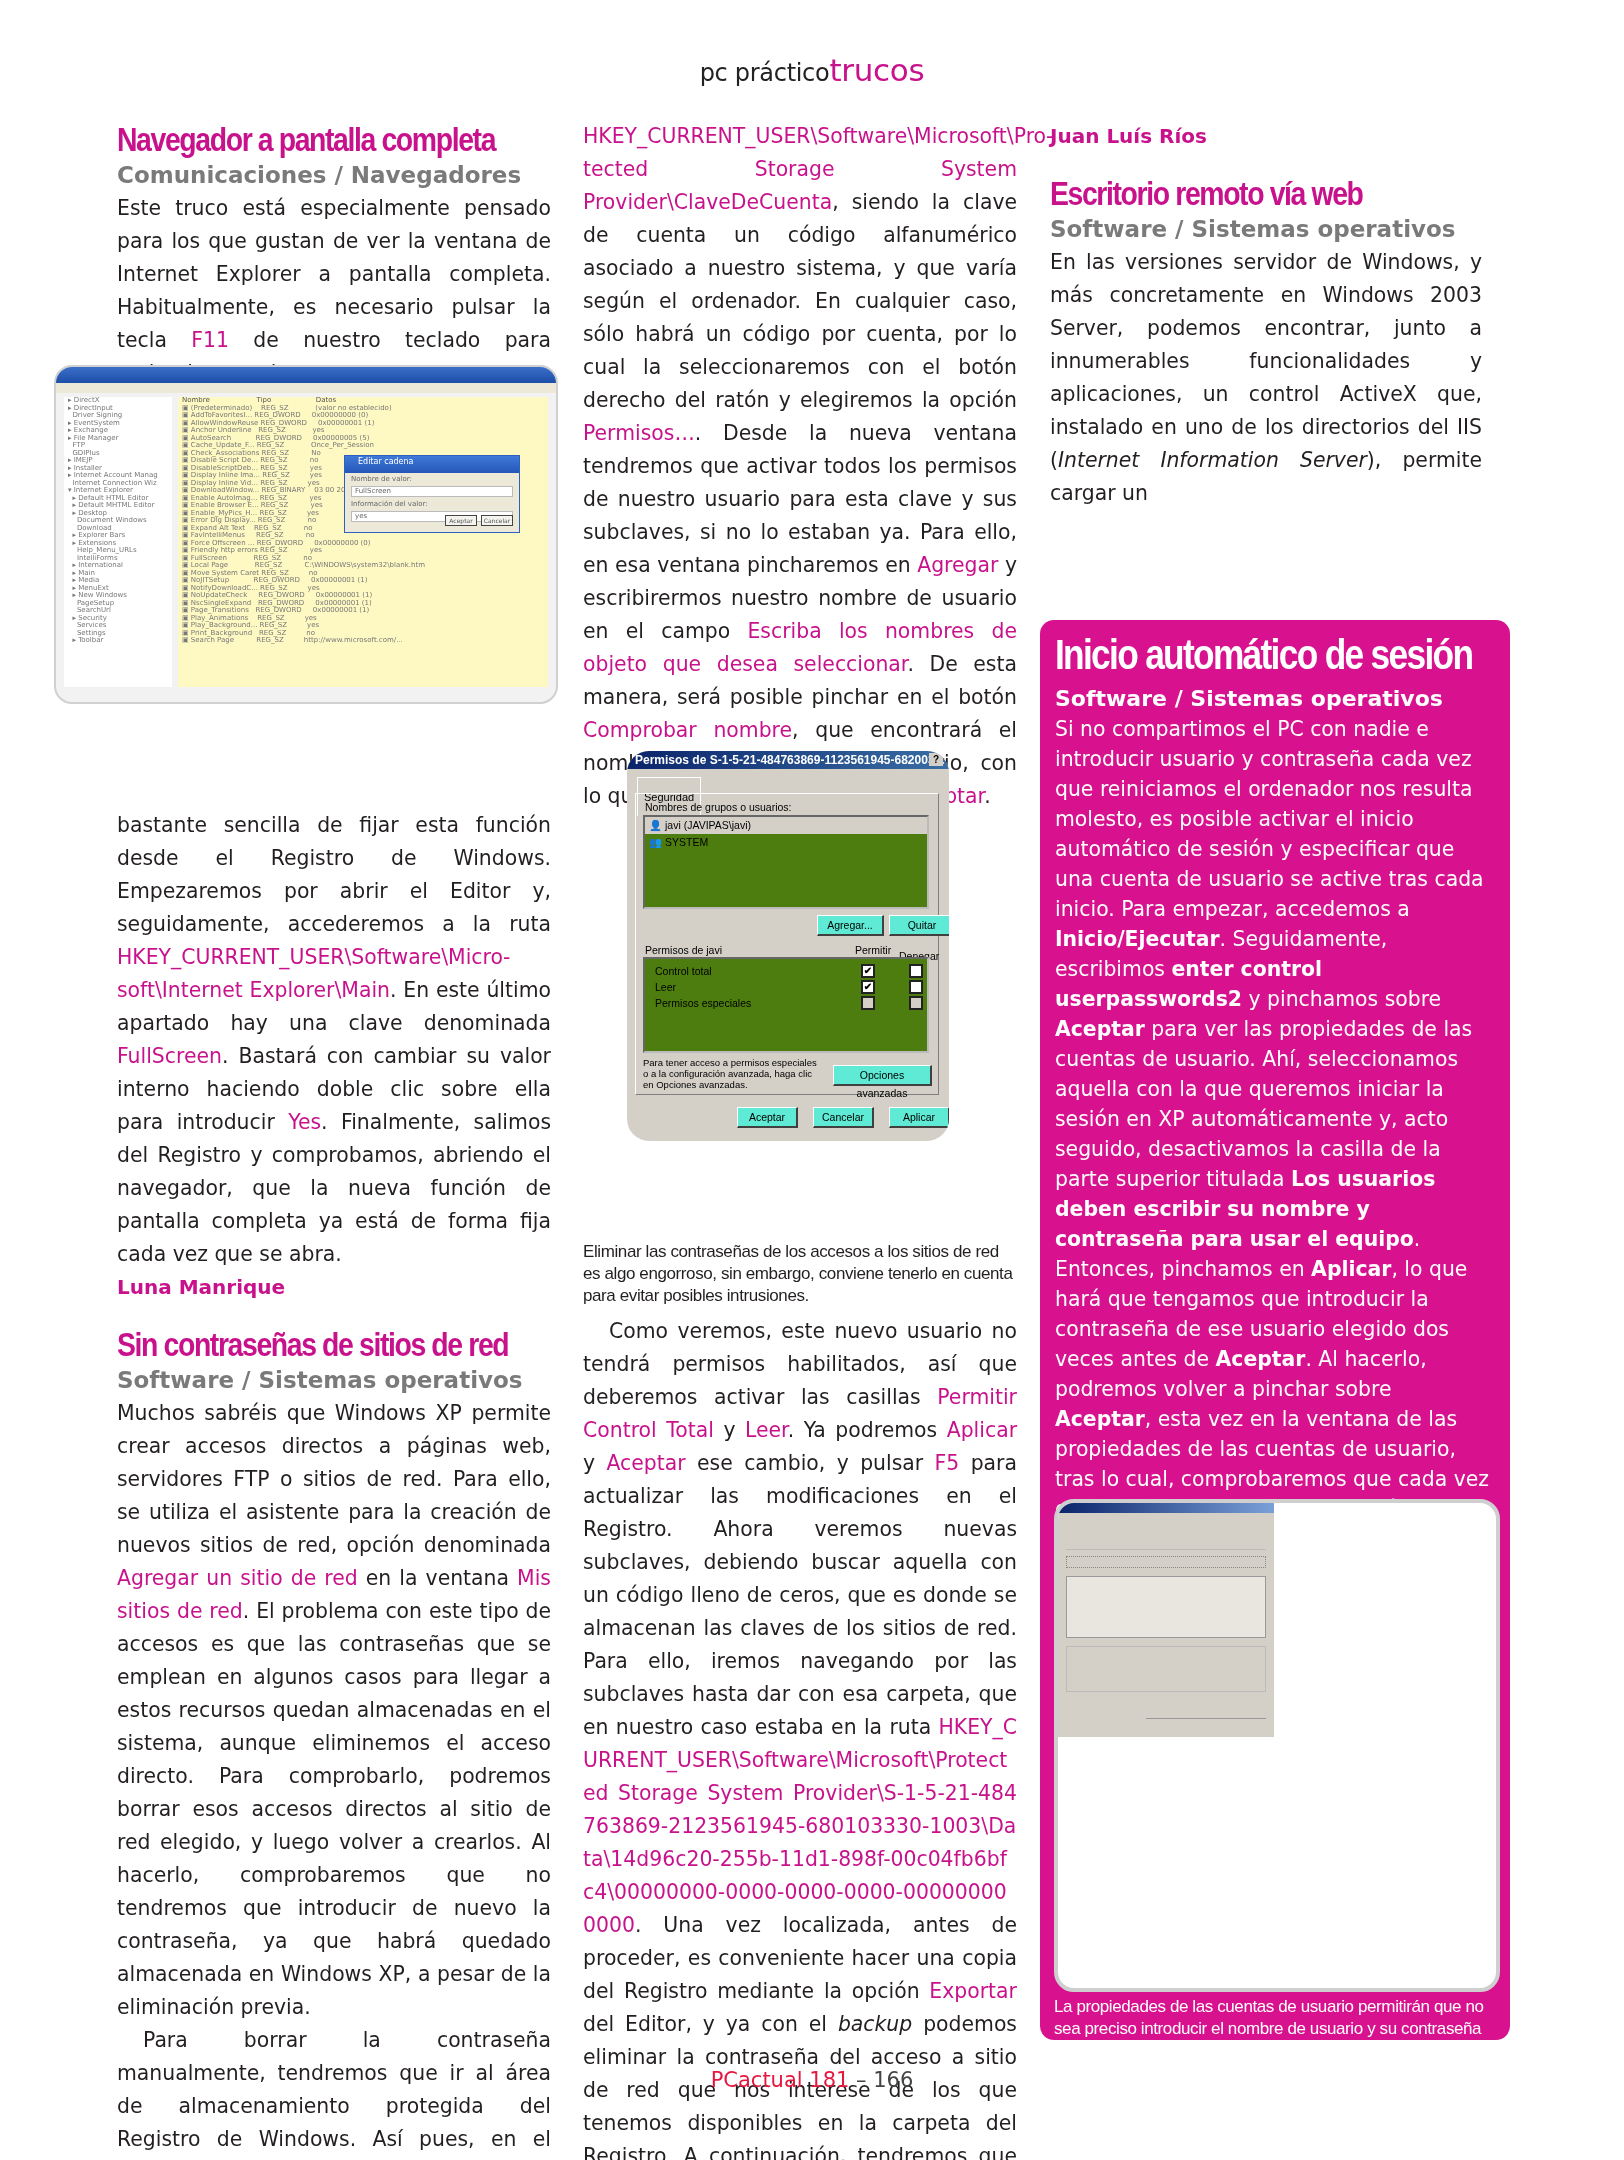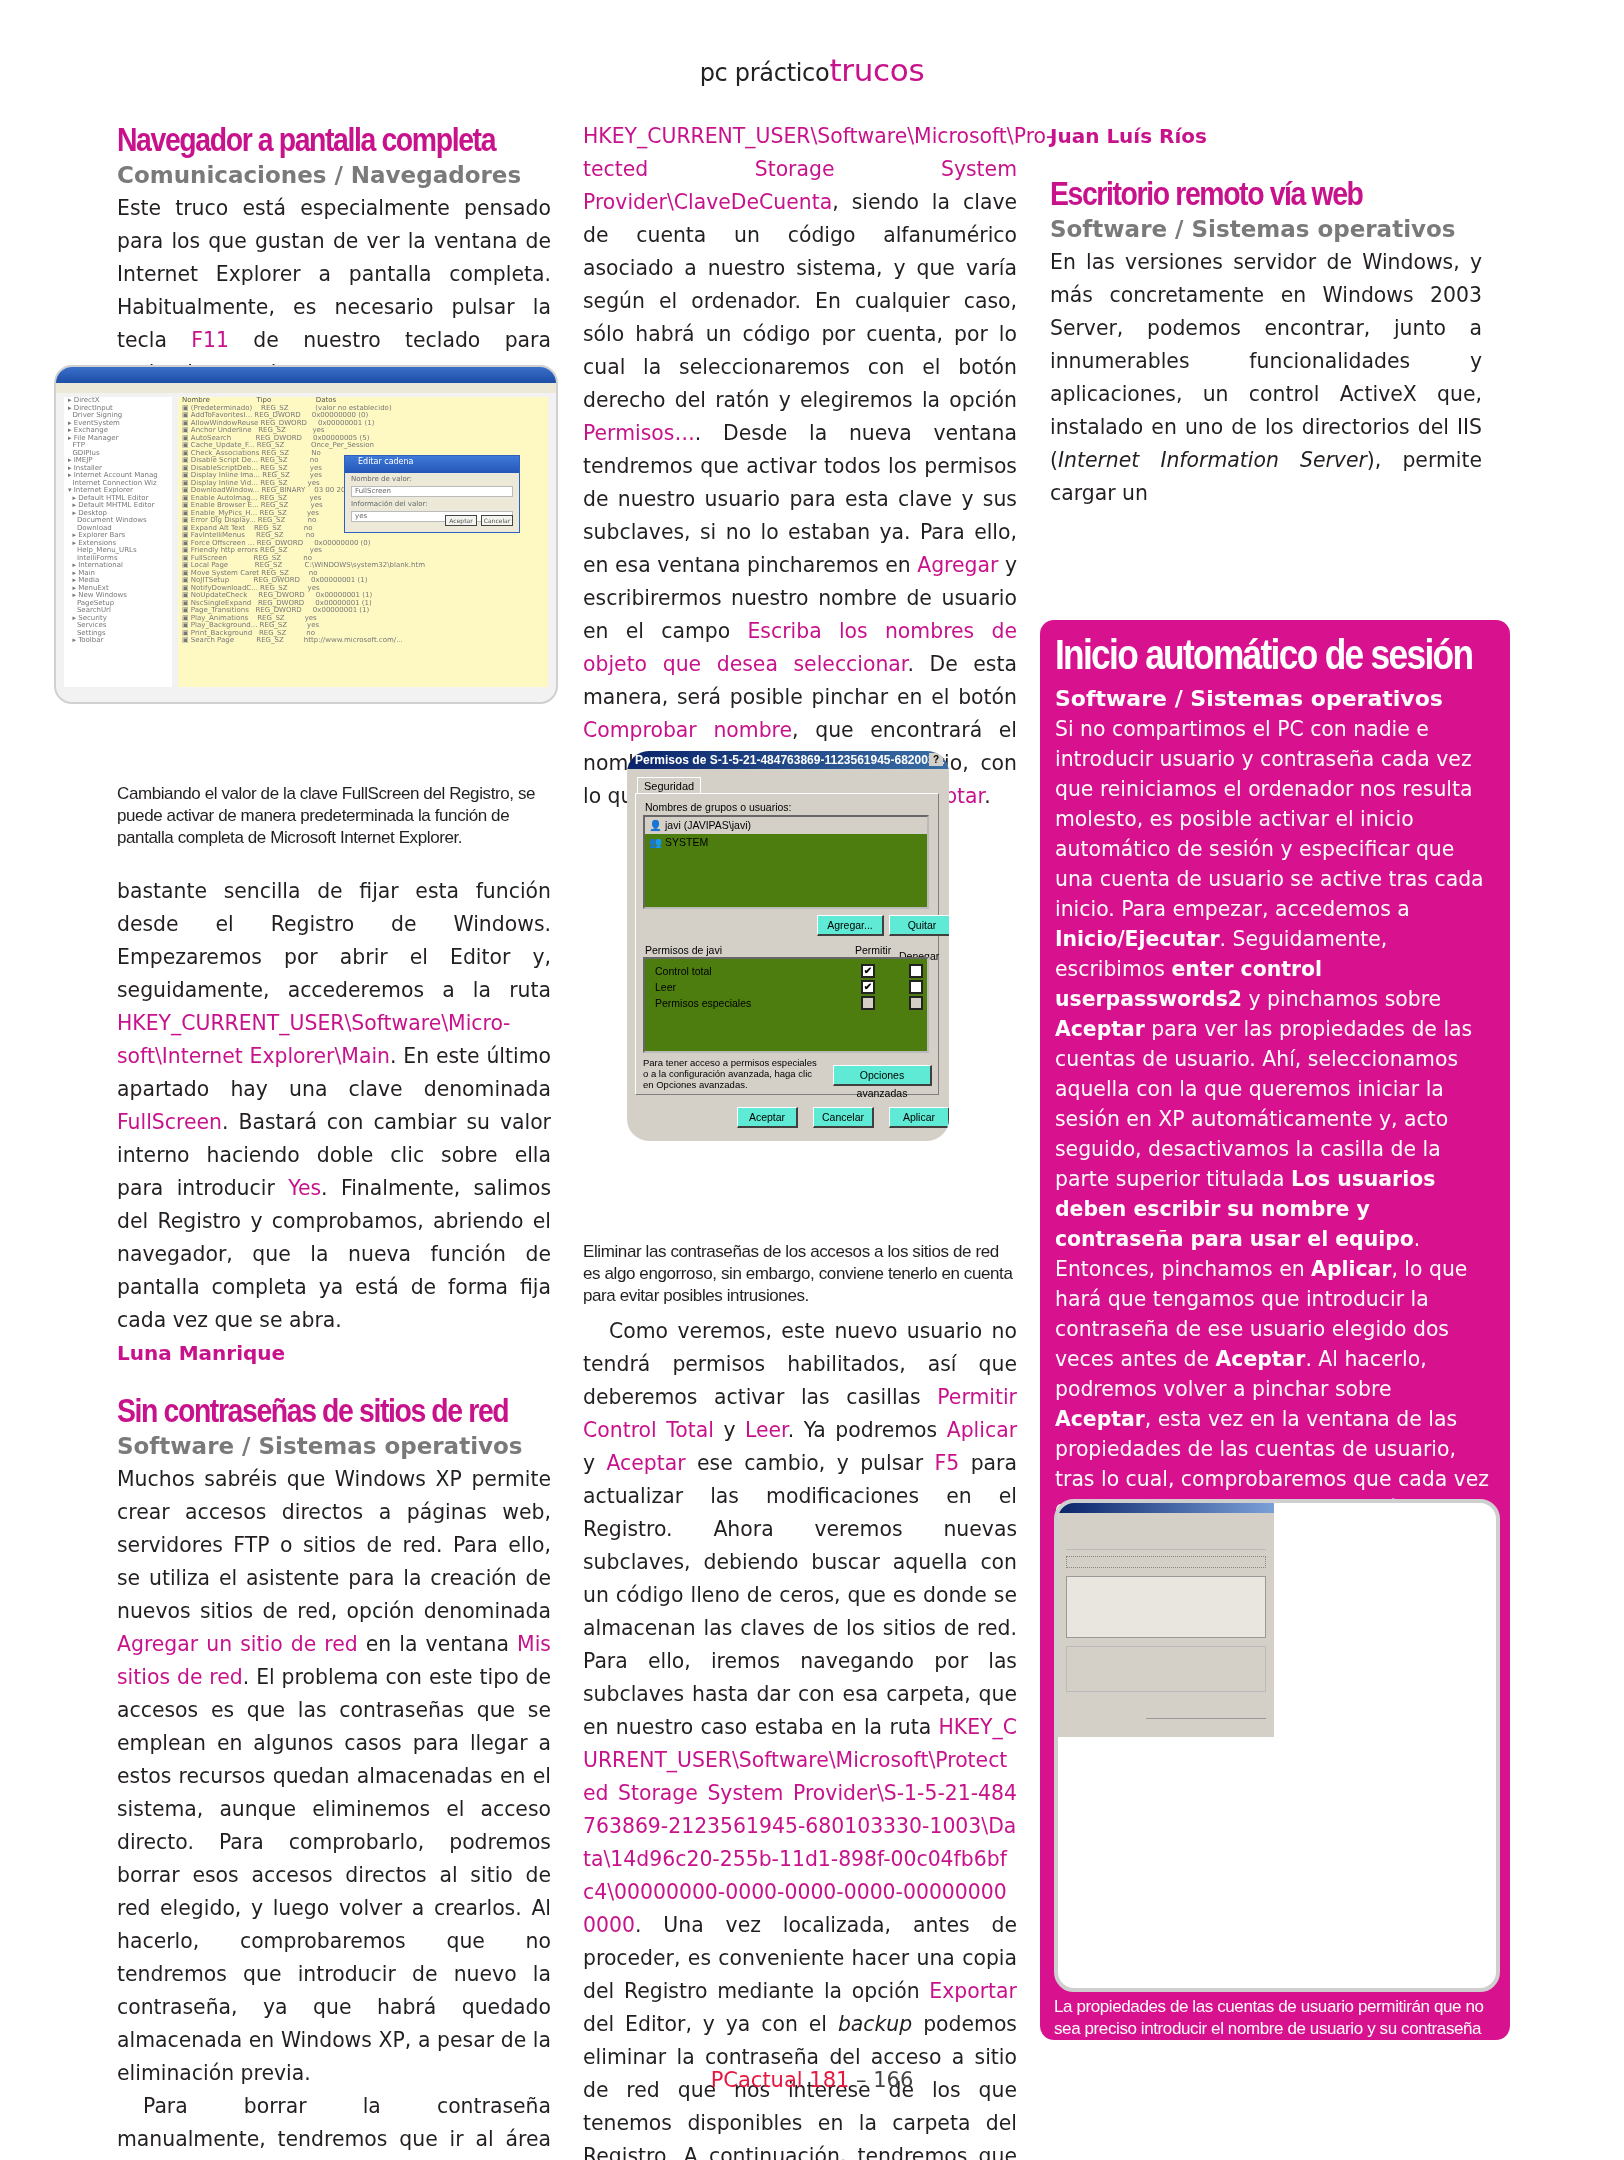--- a/index.html
+++ b/index.html
@@ -33,21 +33,21 @@
   .reg .dlg { position:absolute; left:288px; top:88px; width:174px; height:76px; background:#ece9d8; border:1px solid #2e60c0; }
   .reg .dlg .t { height:17px; background:linear-gradient(#3f7ad8,#2456b8); color:#fff; font-size:8px; line-height:12px; padding-left:13px; }
   .reg .dlg .f { margin:3px 6px; height:9px; background:#fff; border:1px solid #bbb; font-size:7px; line-height:9px; padding-left:3px; color:#666; }
   .reg .dlg .lbl { font-size:7px; color:#666; margin:2px 6px 0 6px; }
   .reg .dlg .btns { position:absolute; right:6px; bottom:5px; }
   .reg .dlg .btns span { display:inline-block; width:30px; height:9px; margin-left:4px; border:1px solid #444; background:#f4f3ee; font-size:6px; line-height:9px; text-align:center; color:#555; }
   
   .perm { left:627px; top:751px; width:322px; height:390px; background:#d4d0c8; border-radius:22px; font-family:"Liberation Sans", sans-serif; color:#000; }
   .perm .t { position:absolute; left:0; top:0; width:322px; height:18px; background:linear-gradient(90deg,#0a246a,#3a6ea5); color:#fff; font-size:12px; font-weight:bold; line-height:18px; padding-left:8px; white-space:nowrap; overflow:hidden; box-sizing:border-box; }
   .perm .t .q { position:absolute; right:6px; top:2px; width:14px; height:13px; background:#d4d0c8; color:#000; font-size:10px; line-height:13px; text-align:center; }
-  .perm .tab { position:absolute; left:10px; top:26px; padding:2px 6px; font-size:11px; background:#d4d0c8; border:1px solid #fff; border-bottom:none; }
+  .perm .tab { position:absolute; left:10px; top:26px; padding:13px 6px; font-size:11px; background:#d4d0c8; border:1px solid #fff; border-bottom:none; }
   .perm .panel { position:absolute; left:8px; top:42px; width:302px; height:300px; border:1px solid #fff; border-right-color:#808080; border-bottom-color:#808080; }
   .perm .lbl { position:absolute; font-size:10.5px; }
   .perm .box { position:absolute; background:#4d7c0f; border:2px inset #bbb; }
   .perm .btn { position:absolute; height:18px; border:1px solid #fff; border-right:2px solid #404040; border-bottom:2px solid #404040; background:#5eead4; font-size:10.5px; line-height:18px; text-align:center; }
   .perm .ck { position:absolute; width:10px; height:10px; border:2px solid #222; background:#fff; font-size:10px; line-height:10px; text-align:center; font-weight:bold; }
   
   .pinkbox { position:absolute; left:1040px; top:620px; width:470px; height:1420px; background:#d8128f; border-radius:14px; }
   .pinkbox .inner { position:absolute; left:15px; top:8px; width:438px; }
   .pinkbox .h2 { font-family:"Liberation Sans", sans-serif; font-weight:bold; color:#fff; font-size:42px; letter-spacing:-2px; transform:scaleX(0.84); transform-origin:left; white-space:nowrap; line-height:54px; margin:0; }
   .pinkbox .sub2 { color:#fff; font-weight:bold; font-size:22px; line-height:30px; margin:2px 0 0 0; }
@@ -68,21 +68,20 @@
   <span>pc práctico</span><span class="accent">trucos</span>
 </div>
 
 <div class="col col1">
   <h2 class="h">Navegador a pantalla completa</h2>
   <div class="sub">Comunicaciones / Navegadores</div>
   <p class="body">
     <span>Este truco está especialmente pensado para los que gustan de ver la ventana de Internet Explorer a pantalla completa. Habitualmente, es necesario pulsar la tecla </span><span class="pk">F11</span><span> de nuestro teclado para activarla, pero hay una manera</span>
   </p>
   <div style="height:393px"></div>
-  <p class="caption" style="margin-left:0">Cambiando el valor de la clave FullScreen del Registro, se puede activar de manera predeterminada la función de pantalla completa de Microsoft Internet Explorer.</p>
   <div style="height:26px"></div>
   <p class="body">
     <span>bastante sencilla de fijar esta función desde el Registro de Windows. Empezaremos por abrir el Editor y, seguidamente, accederemos a la ruta </span><span class="pk">HKEY_CURRENT_USER\Software\Micro­soft\Internet Explorer\Main</span><span>. En este último apartado hay una clave denominada </span><span class="pk">FullScre­en</span><span>. Bastará con cambiar su valor interno haciendo doble clic sobre ella para introducir </span><span class="pk">Yes</span><span>. Finalmente, salimos del Registro y comprobamos, abriendo el navegador, que la nueva función de pantalla completa ya está de forma fija cada vez que se abra.</span>
   </p>
   <p class="author">Luna Manrique</p>
   <div style="height:22px"></div>
   <h2 class="h">Sin contraseñas de sitios de red</h2>
   <div class="sub">Software / Sistemas operativos</div>
   <p class="body">
     <span>Muchos sabréis que Windows XP permite crear accesos directos a páginas web, servidores FTP o sitios de red. Para ello, se utiliza el asistente para la creación de nuevos sitios de red, opción denominada </span><span class="pk">Agregar un sitio de red</span><span> en la ventana </span><span class="pk">Mis sitios de red</span><span>. El problema con este tipo de accesos es que las contraseñas que se emplean en algunos casos para llegar a estos recursos quedan almacenadas en el sistema, aunque eliminemos el acceso directo. Para comprobarlo, podremos borrar esos accesos directos al sitio de red elegido, y luego volver a crearlos. Al hacerlo, comprobaremos que no tendremos que introducir de nuevo la contraseña, ya que habrá quedado almacenada en Windows XP, a pesar de la eliminación previa.</span>

